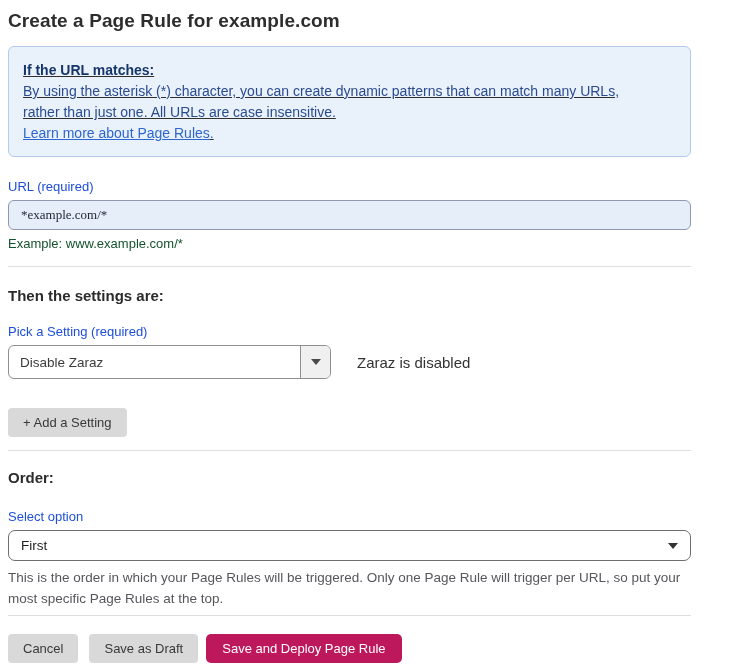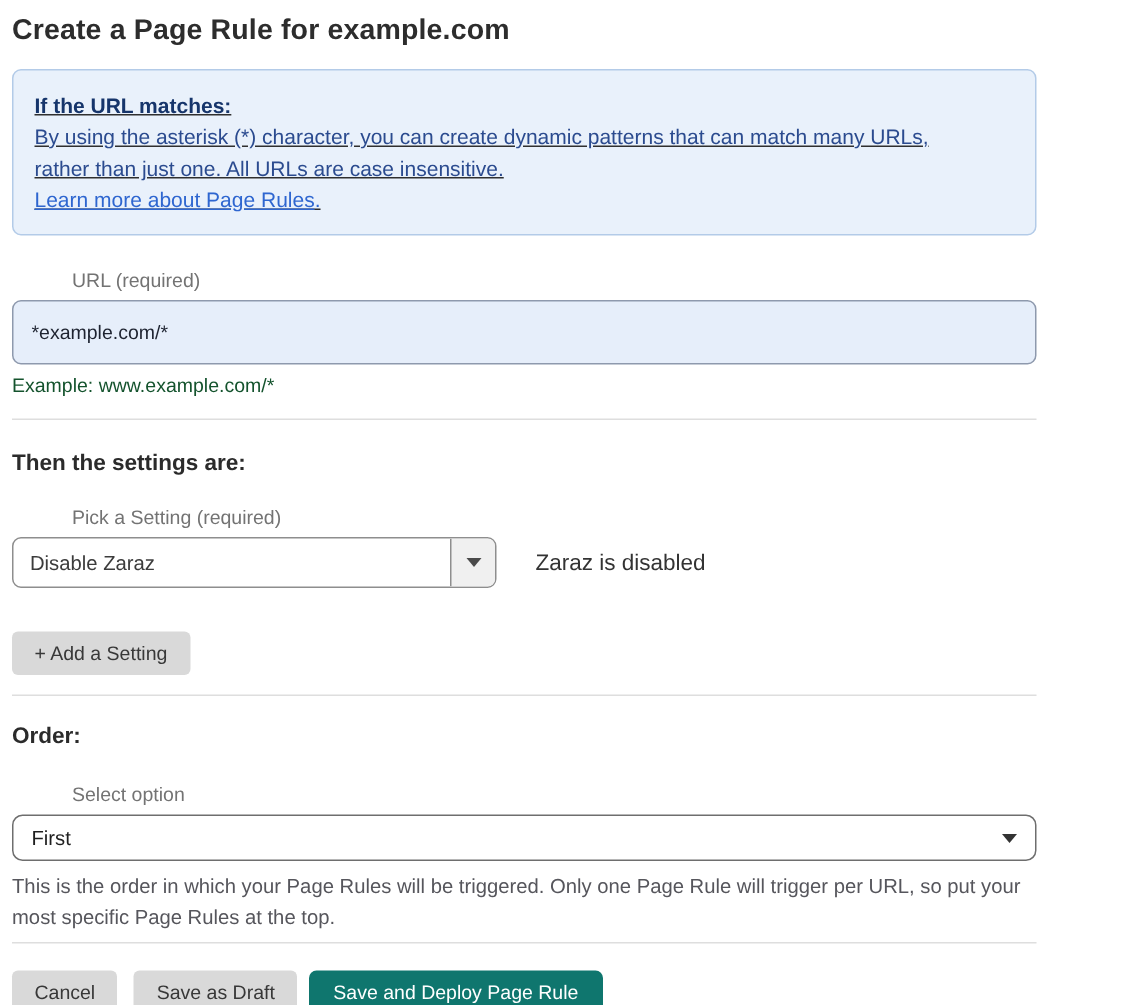--- a/index.html
+++ b/index.html
@@ -24,30 +24,30 @@
     padding: 13px 16px 12px 14px;
     margin-bottom: 22px;
     text-decoration: underline;
   }
   .info-heading { font-size: 14px; font-weight: bold; color: #16356b; line-height: 21px; }
   .info-body { font-size: 14px; color: #2b4b8f; line-height: 21px; max-width: 630px; }
   .info-link-line { font-size: 14px; line-height: 21px; }
   .info-link { color: #2e66d0; text-decoration: underline; cursor: pointer; }
   .info-link-suffix { color: #2e66d0; }
 
-  .field-label { font-size: 13px; color: #737373; margin-bottom: 6px; margin-left: 40px; }
+  .field-label { font-size: 13px; color: #1d4ed8; margin-bottom: 6px; }
 
   .url-input {
-    display: block; width: 683px; height: 43px;
+    display: block; width: 683px; height: 30px;
     background: #e6eefa;
     border: 1px solid #8e99ad;
     border-radius: 6px;
     padding: 0 12px;
     font-size: 13px; color: #1e2330;
-    font-family: Liberation Sans, sans-serif;
+    font-family: Liberation Serif, serif;
     outline: none;
     margin-bottom: 6px;
   }
   .example-text { font-size: 13px; color: #14532d; margin-bottom: 15px; }
 
   .divider { border: none; border-top: 1px solid #dedede; width: 683px; }
 
   .section-heading {
     font-size: 15px; font-weight: bold; color: #2b2b2b;
   }
@@ -111,21 +111,21 @@
   .order-help {
     font-size: 13.5px; color: #56565c; line-height: 21px;
     max-width: 680px; margin-bottom: 6px;
   }
 
   .actions-row { margin-top: 18px; display: flex; align-items: center; }
   .actions-row .gray-btn { margin-right: 11px; }
   .actions-row .gray-btn + .gray-btn { margin-right: 8px; }
   .blue-btn {
     display: inline-block;
-    background: #0f766e; color: #ffffff;
+    background: #be185d; color: #ffffff;
     border: none; border-radius: 5px;
     height: 29px; padding: 0 16px;
     font-size: 13px;
     font-family: "Liberation Sans", "DejaVu Sans", sans-serif;
     cursor: pointer;
   }
 </style>
 </head>
 <body>
 

